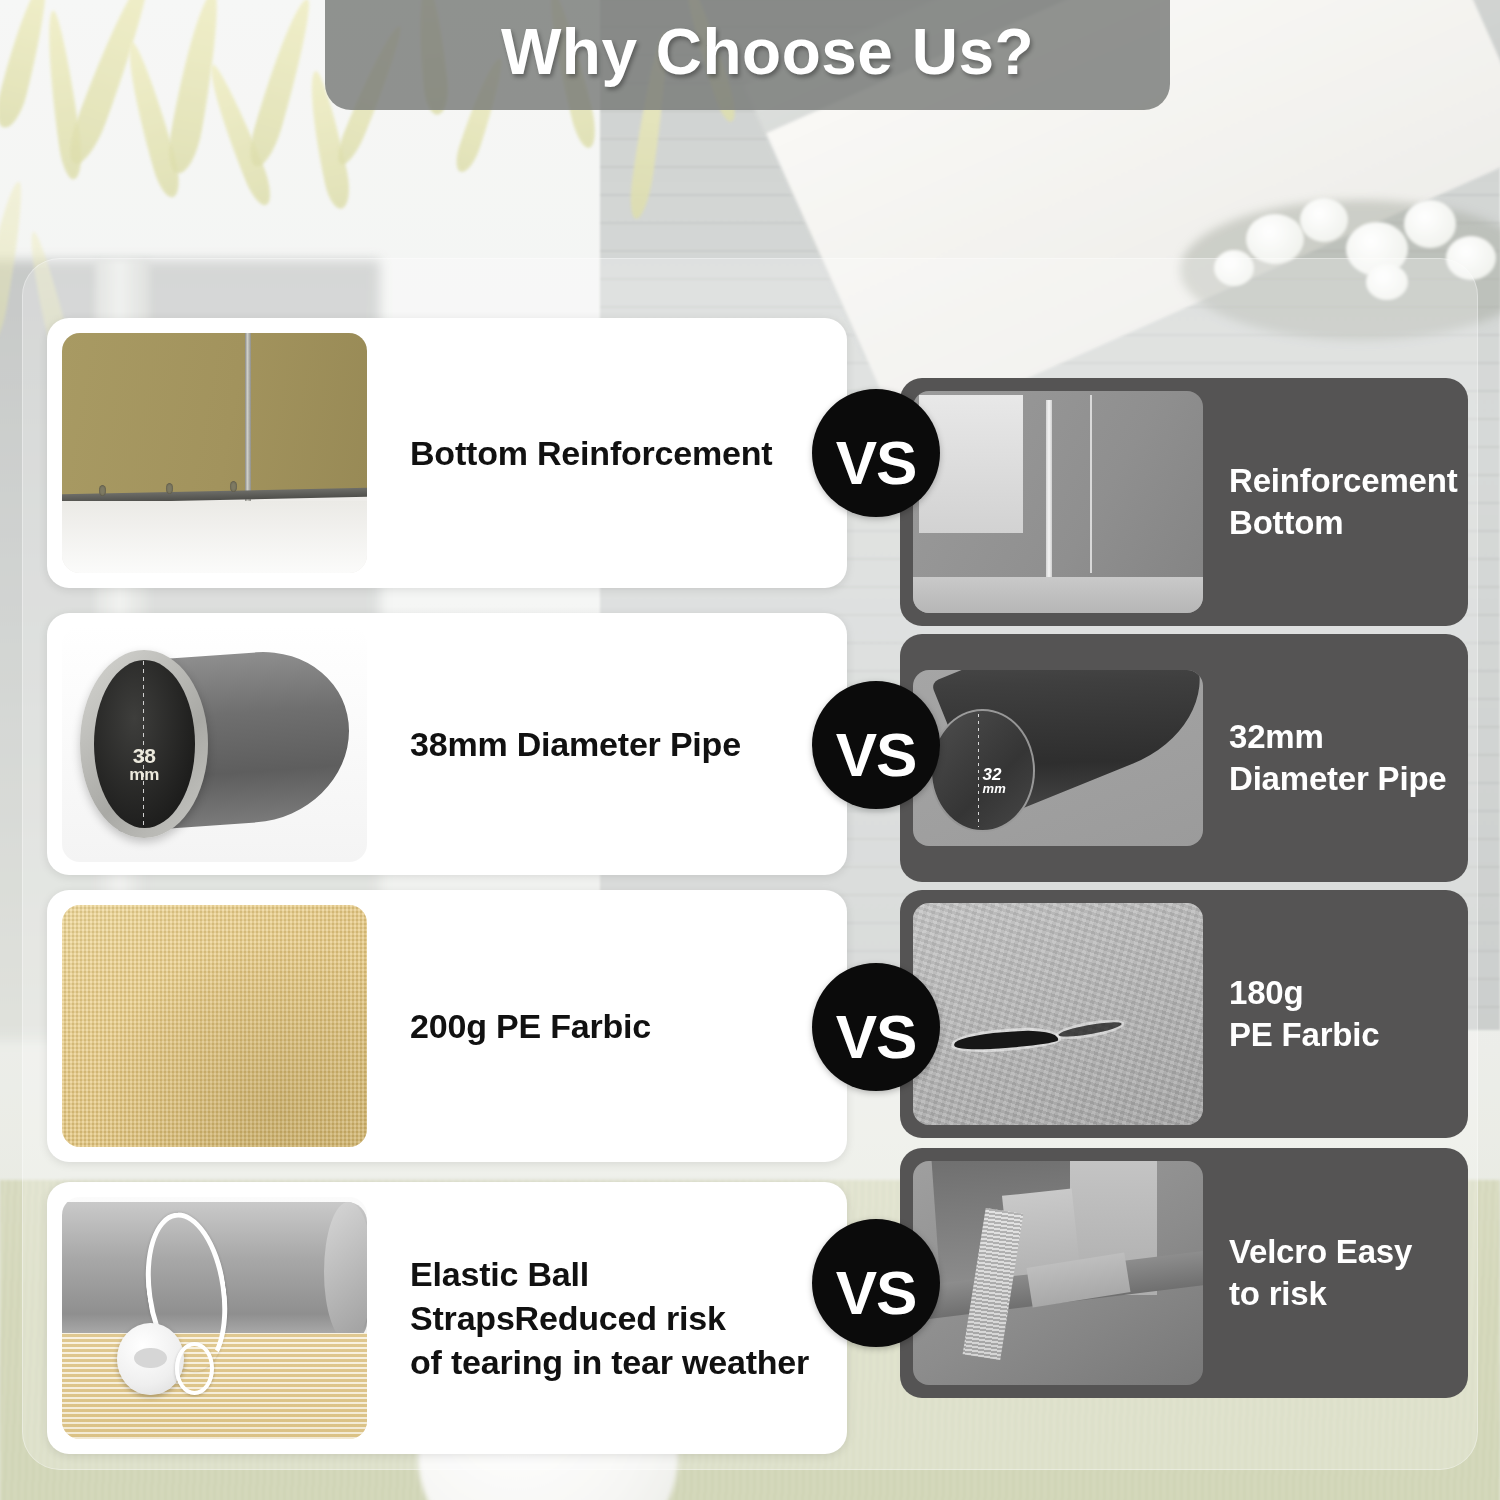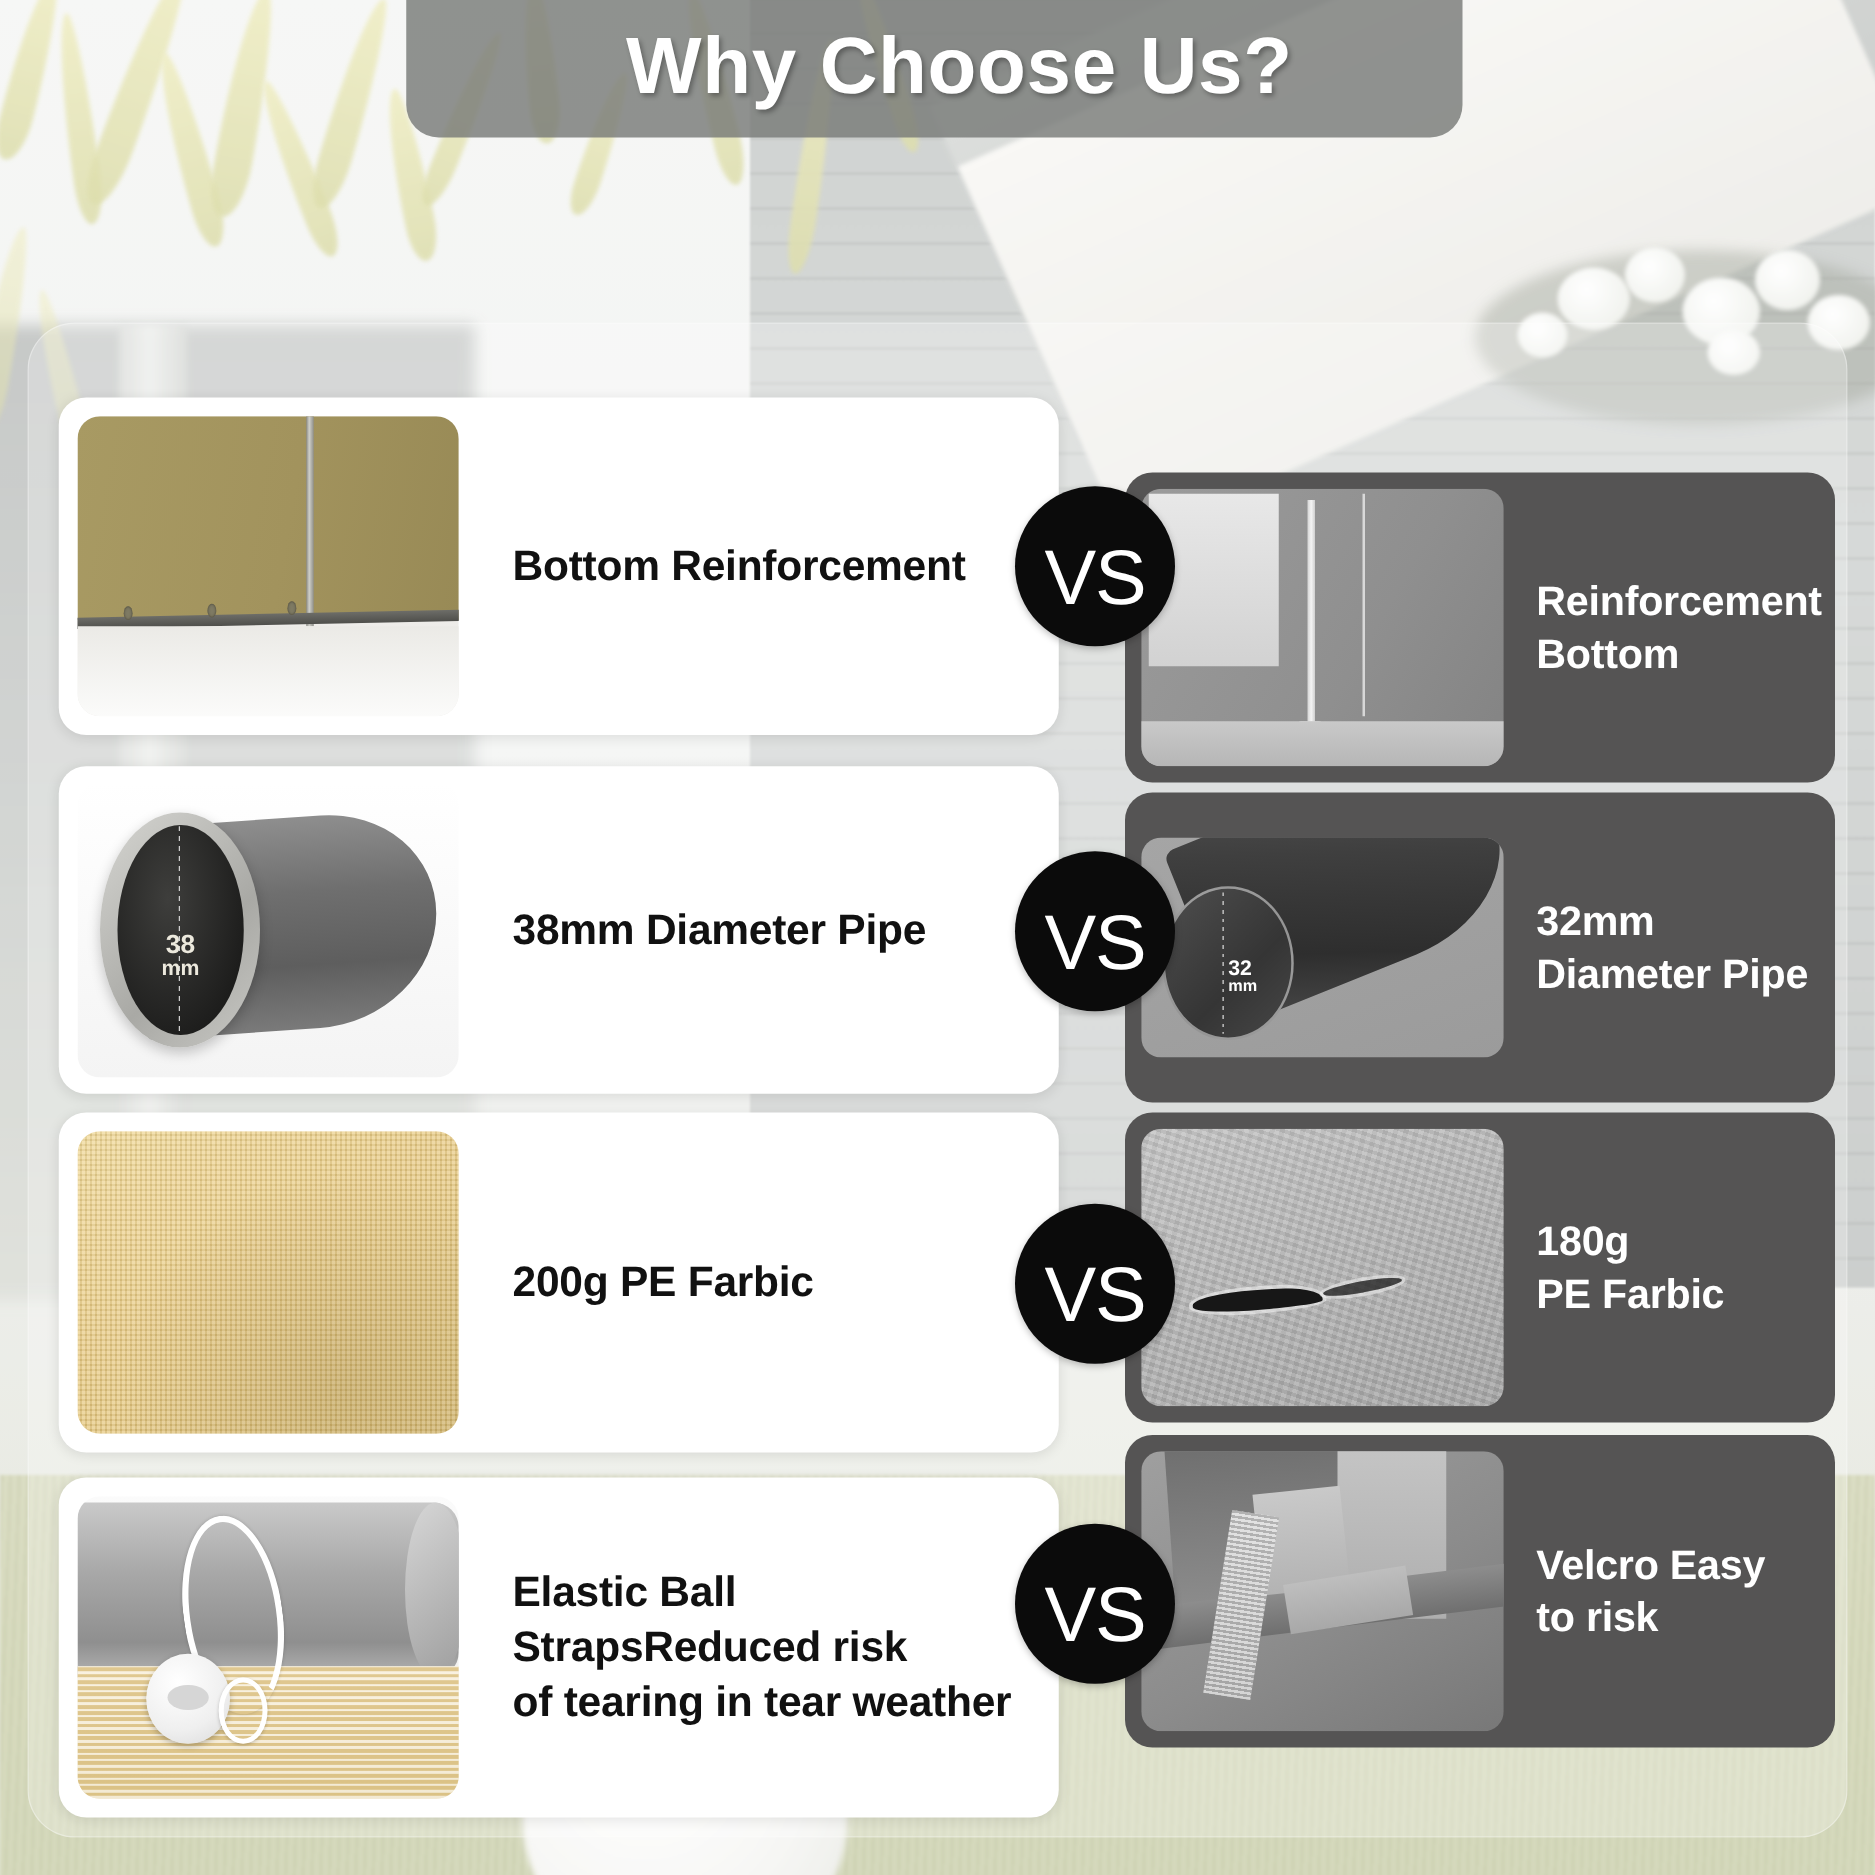--- a/index.html
+++ b/index.html
@@ -162,21 +162,21 @@
   .vs-badge {
     position: absolute;
     width: 128px; height: 128px;
     border-radius: 50%;
     background: #0b0b0b;
     display: flex; align-items: center; justify-content: center;
     z-index: 6;
     box-shadow: 0 2px 6px rgba(0,0,0,.25);
   }
   .vs-badge span {
-    color: #ffffff; font-size: 62px; font-weight: normal; letter-spacing: -1px;
+    color: #ffffff; font-size: 62px; font-weight: bold; letter-spacing: -1px;
     line-height: 1; padding-bottom: 4px; margin-top: 24px;
   }
 
   
   .con-card {
     position: absolute;
     background: #555454;
     border-radius: 22px;
     display: flex;
     align-items: center;
@@ -496,21 +496,21 @@
       </div>
     </div>
     <div class="pro-label">38mm Diameter Pipe</div>
   </div>
 
   <div class="vs-badge" style="top:681px; left:812px;">
     <span>VS</span>
   </div>
 
   <div class="con-card" style="top:634px; left:900px; width:568px; height:248px;">
-    <div class="con-thumb" style="width:290px; height:176px;">
+    <div class="con-thumb" style="width:290px; height:176px;font-style:italic;">
       <div class="art-r2r">
         <div class="tube2"></div>
         <div class="ring2"></div>
         <div class="dim2"></div>
         <div class="dim-text2">
           <span>32</span><small>mm</small>
         </div>
       </div>
     </div>
     <div class="con-label"><span>32mm</span><br><span>Diameter Pipe</span></div>

